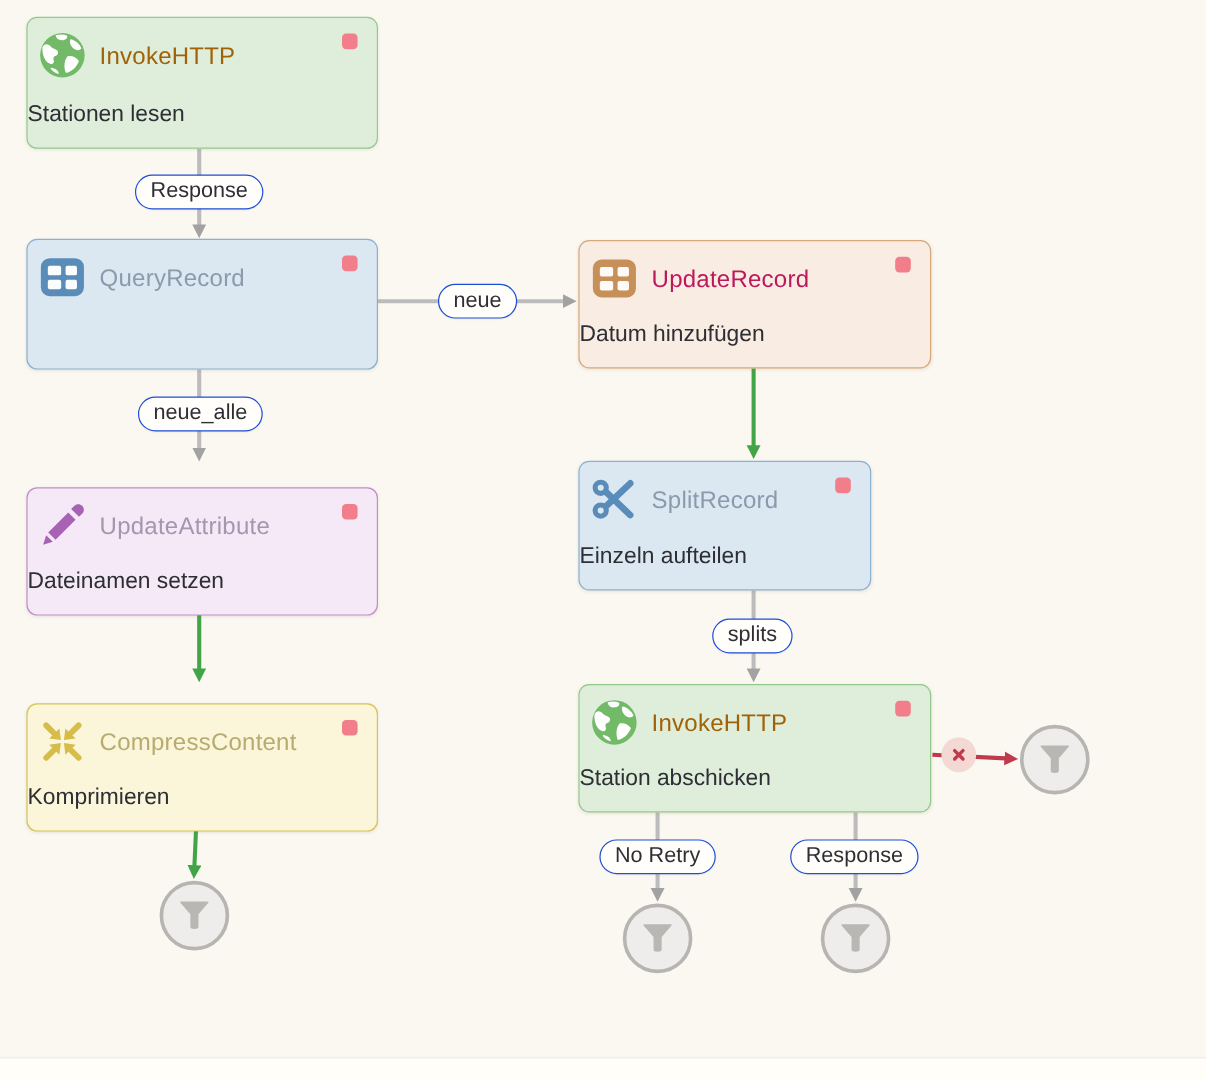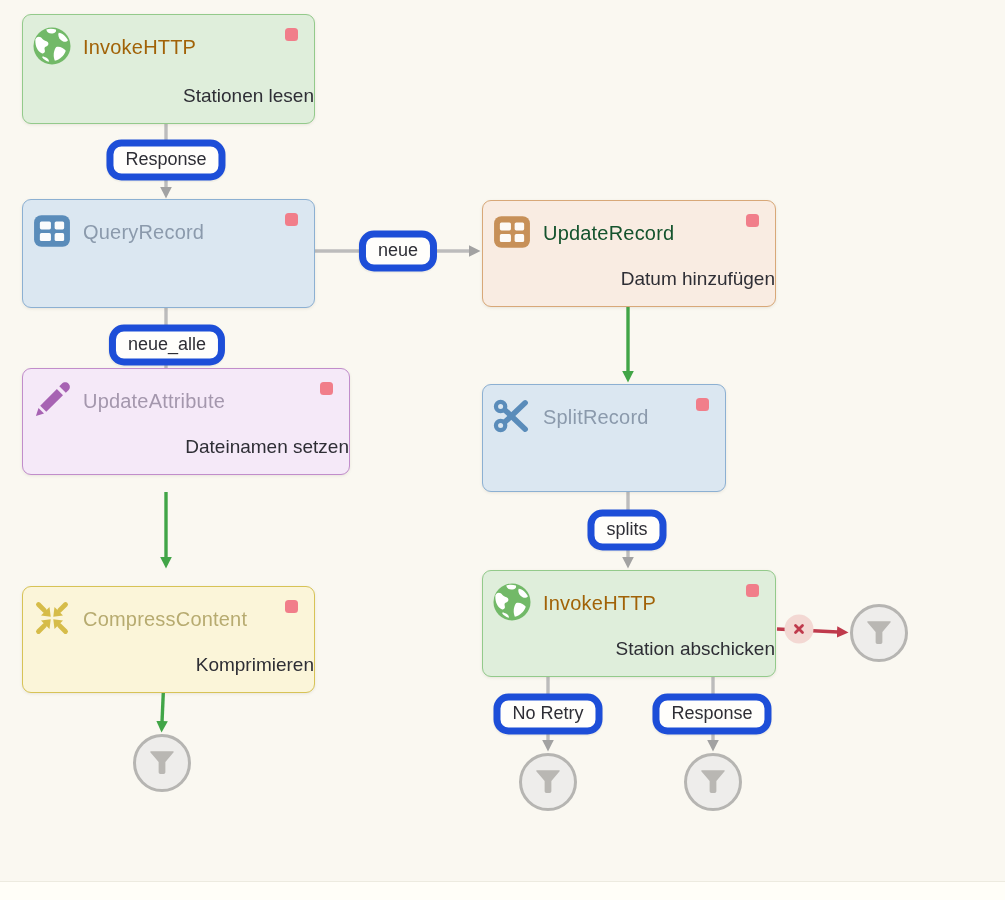--- a/index.html
+++ b/index.html
@@ -6,39 +6,39 @@
   body{font-family:"Liberation Sans",sans-serif;}
   .canvas{position:relative;width:1005px;height:900px;background:#faf8f1;overflow:hidden;}
   .canvas-footer{position:absolute;left:0;top:881px;width:1005px;height:19px;background:#fffef8;border-top:1px solid #edebe0;}
   .edges-svg{position:absolute;left:0;top:0;width:1005px;height:900px;pointer-events:none;}
 
   .node{position:absolute;border:1.5px solid;border-radius:9px;box-shadow:0 1px 3px rgba(120,110,90,.14);box-sizing:border-box;}
   .node-icon{position:absolute;left:10px;top:12px;width:38px;height:38px;display:block;}
   .node-icon svg{width:100%;height:100%;display:block;}
   .node-title{position:absolute;left:60px;top:21px;font-size:20px;letter-spacing:.2px;white-space:nowrap;}
   .node-badge{position:absolute;right:16px;top:13px;width:13px;height:13px;border-radius:3.5px;background:#f17e8a;}
-  .node-label{position:absolute;left:0;right:0;bottom:16px;text-align:right;font-size:19px;color:#2e2e35;white-space:nowrap;}
+  .node-label{position:absolute;left:0;right:0;bottom:16px;text-align:left;font-size:19px;color:#2e2e35;white-space:nowrap;}
 
   .theme-green{background:#dfeedb;border-color:#93ca8b;}
   .theme-green .node-title{color:#a16207;}
   .theme-green .node-icon{color:#72b968;}
   .theme-blue{background:#dbe7f1;border-color:#8cb0d2;}
   .theme-blue .node-title{color:#8b9aac;}
   .theme-blue .node-icon{color:#5a8cba;}
   .theme-orange{background:#f9ece2;border-color:#d8a878;}
-  .theme-orange .node-title{color:#14532d;}
+  .theme-orange .node-title{color:#be185d;}
   .theme-orange .node-icon{color:#c79058;}
   .theme-purple{background:#f5e9f8;border-color:#c18dcb;}
   .theme-purple .node-title{color:#a497ad;}
   .theme-purple .node-icon{color:#a763b3;}
   .theme-yellow{background:#fbf5d9;border-color:#d7c356;margin-top:16px;}
   .theme-yellow .node-title{color:#b7ab70;}
   .theme-yellow .node-icon{color:#d6bc49;}
 
-  .edge-label{position:absolute;transform:translate(-50%,-50%);background:#fffefb;border:7px solid #1d4ed8;border-radius:15px;padding:2px 12px 4px;font-size:18px;color:#2e2e35;white-space:nowrap;box-shadow:0 1px 1px rgba(120,110,90,.08);}
+  .edge-label{position:absolute;transform:translate(-50%,-50%);background:#fffefb;border:1px solid #1d4ed8;border-radius:15px;padding:2px 12px 4px;font-size:18px;color:#2e2e35;white-space:nowrap;box-shadow:0 1px 1px rgba(120,110,90,.08);}
 
   .funnel{position:absolute;width:58px;height:58px;transform:translate(-50%,-50%);border-radius:50%;background:#eeedeb;border:3px solid #b6b5b2;box-sizing:border-box;display:flex;align-items:center;justify-content:center;}
   .funnel svg{width:30px;height:30px;display:block;}
 
   .error-badge{position:absolute;width:29px;height:29px;transform:translate(-50%,-50%);border-radius:50%;background:#f3d8d3;display:flex;align-items:center;justify-content:center;}
   .error-badge svg{width:13px;height:13px;display:block;}
 </style>
 </head>
 <body>
 
@@ -106,21 +106,21 @@
         <rect x="20.5" y="9" width="9" height="7.5" rx="1.5" fill="#fdfaf7"></rect>
         <rect x="6.5" y="20" width="10.5" height="7.5" rx="1.5" fill="#fdfaf7"></rect>
         <rect x="20.5" y="20" width="9" height="7.5" rx="1.5" fill="#fdfaf7"></rect>
       </svg>
     </span>
     <span class="node-title">UpdateRecord</span>
     <span class="node-badge"></span>
     <div class="node-label">Datum hinzufügen</div>
   </div>
 
-  <div class="node theme-purple" style="left:22px;top:368px;width:328px;height:107px">
+  <div class="node theme-purple" style="left:22px;top:406px;width:293px;height:107px">
     <span class="node-icon">
       <svg viewBox="0 0 36 36" fill="currentColor">
         <path d="M2.8 33.2 L5.2 25.6 L10.4 30.8 Z"></path>
         <path d="M6.8 23.4 L22.6 7.6 L28.4 13.4 L12.6 29.2 Z"></path>
         <path d="M24.9 4.9 L27.3 2.5 C29.1 0.7 32 0.8 33.7 2.5 C35.4 4.2 35.4 7 33.6 8.7 L31.1 11.1 Z"></path>
       </svg>
     </span>
     <span class="node-title">UpdateAttribute</span>
     <span class="node-badge"></span>
     <div class="node-label">Dateinamen setzen</div>
@@ -130,20 +130,21 @@
     <span class="node-icon">
       <svg viewBox="0 0 36 36">
         <circle cx="7.2" cy="9" r="4.4" fill="none" stroke="currentColor" stroke-width="4"></circle>
         <circle cx="7.2" cy="27" r="4.4" fill="none" stroke="currentColor" stroke-width="4"></circle>
         <line x1="11.5" y1="12.5" x2="30.5" y2="30.5" stroke="currentColor" stroke-width="5.2" stroke-linecap="round"></line>
         <line x1="11.5" y1="23.5" x2="30.5" y2="5.5" stroke="currentColor" stroke-width="5.2" stroke-linecap="round"></line>
       </svg>
     </span>
     <span class="node-title">SplitRecord</span>
     <span class="node-badge"></span>
+    <div class="node-label">Einzeln aufteilen</div>
   </div>
 
   <div class="node theme-yellow" style="left:22px;top:570px;width:293px;height:107px">
     <span class="node-icon">
       <svg viewBox="0 0 36 36">
         <g id="cmpA" fill="currentColor">
           <polygon points="16.8,16.8 15.6,7.6 7.6,15.6"></polygon>
           <line x1="5.2" y1="5.2" x2="10.8" y2="10.8" stroke="currentColor" stroke-width="4.6" stroke-linecap="round"></line>
         </g>
         <use href="#cmpA" transform="translate(36,0) scale(-1,1)"></use>

